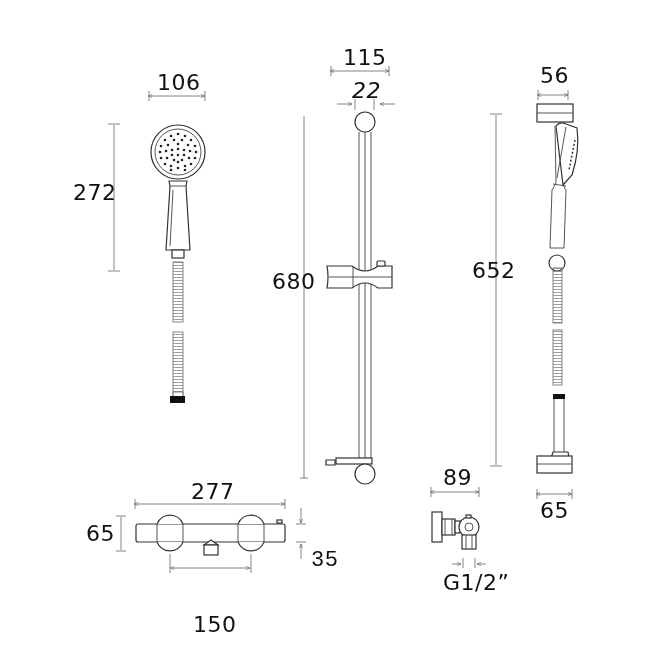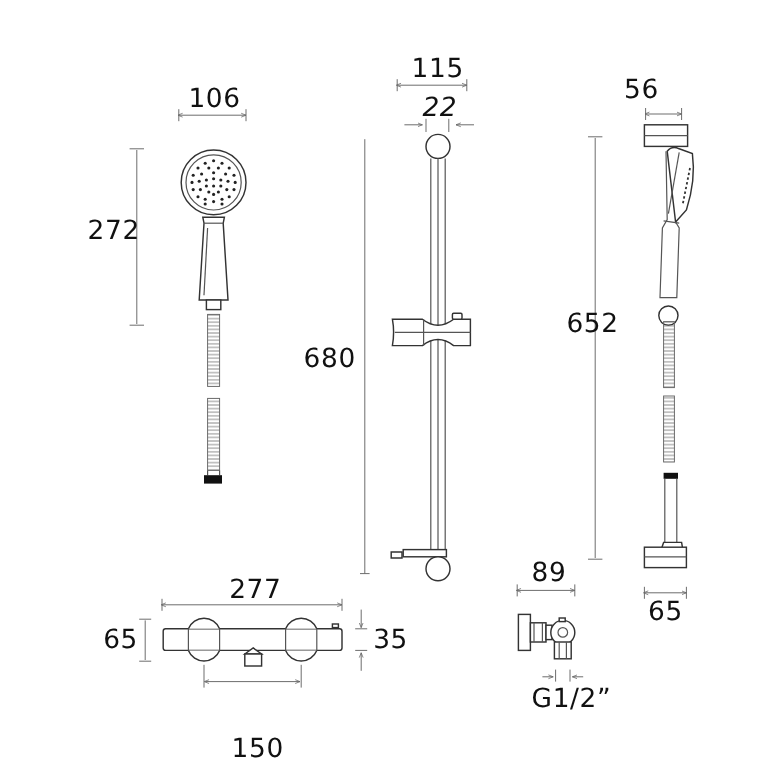--- a/index.html
+++ b/index.html
@@ -219,27 +219,27 @@
     <line class="dim" x1="463" y1="558" x2="463" y2="568"></line>
     <line class="dim" x1="475" y1="558" x2="475" y2="568"></line>
   </g>
 </svg>
 
 <div class="dim-label" style="left:157px; top:72px;">106</div>
 <div class="dim-label" style="left:73px; top:182px;">272</div>
 
 <div class="dim-label" style="left:343px; top:47px;">115</div>
 <div class="dim-label" style="left:352px; top:80px;font-style:italic;">22</div>
-<div class="dim-label" style="left:253px; top:271px;margin-top:18px;">680</div>
-
-<div class="dim-label" style="left:520px; top:65px;">56</div>
+<div class="dim-label" style="left:272px; top:271px;">680</div>
+
+<div class="dim-label" style="left:540px; top:65px;">56</div>
 <div class="dim-label" style="left:472px; top:260px;">652</div>
 <div class="dim-label" style="left:540px; top:500px;">65</div>
 
 <div class="dim-label" style="left:191px; top:481px;">277</div>
 <div class="dim-label" style="left:86px; top:523px;">65</div>
-<div class="dim-label" style="left:311px; top:523px;">35</div>
+<div class="dim-label" style="left:311px; top:550px;font-family:Liberation Mono, monospace;">35</div>
 <div class="dim-label" style="left:193px; top:578px;margin-top:36px;">150</div>
 
 <div class="dim-label" style="left:443px; top:467px;text-align:right;">89</div>
 <div class="dim-label" style="left:443px; top:572px;">G1/2”</div>
 
 </div>
 
 </body></html>

